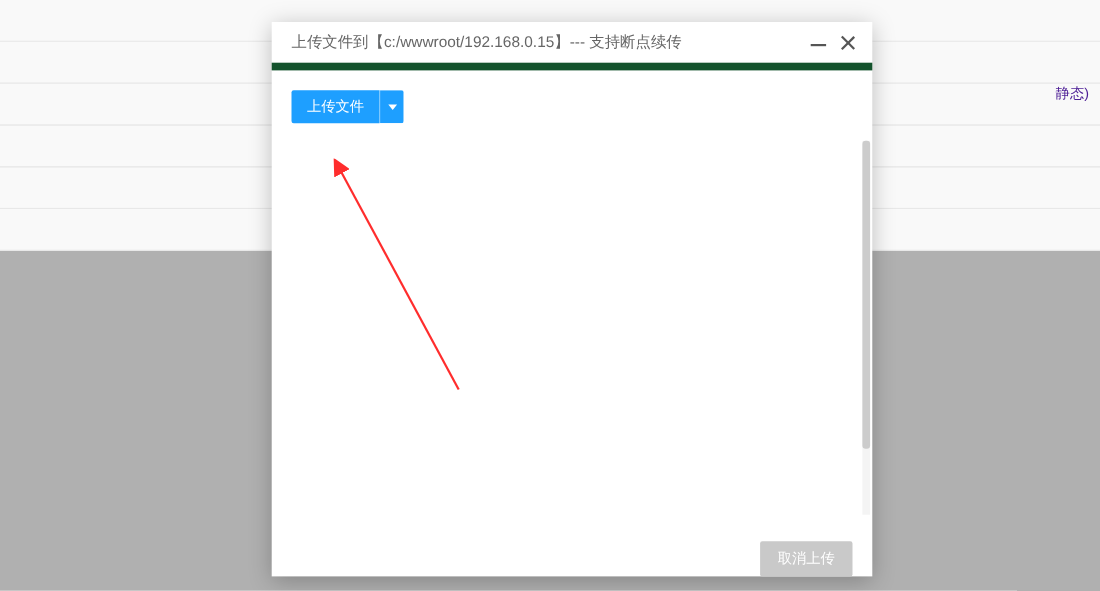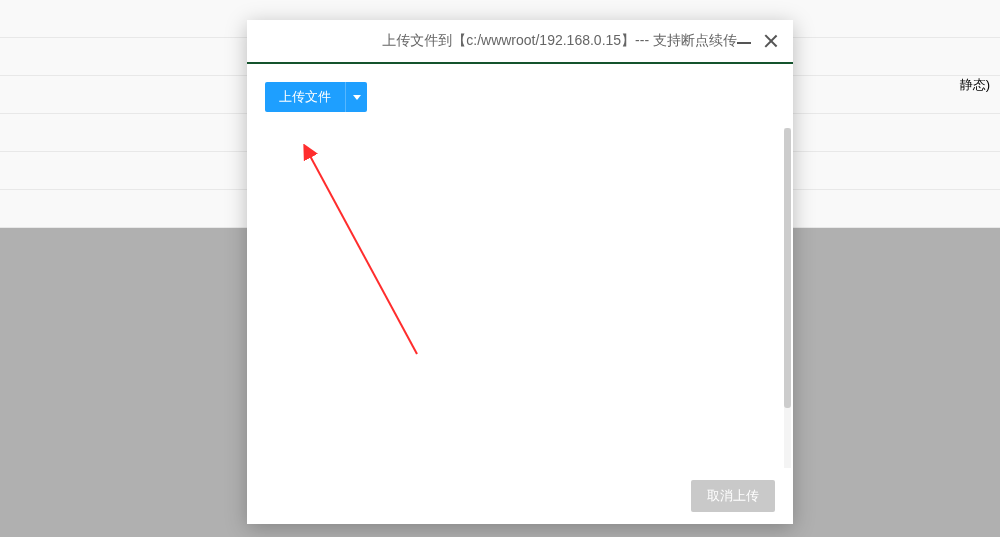--- a/index.html
+++ b/index.html
@@ -24,40 +24,39 @@
     .bg-row {
       height: 38px;
       border-bottom: 1px solid #e8e8e8;
       background: #f9f9f9;
     }
     .bg-text {
       position: absolute;
       top: 76px;
       right: 10px;
       font-size: 13px;
-      color: #000000;
+      color: #4c1d95;
     }
     .modal {
       position: absolute;
       top: 20px;
       left: 247px;
       width: 546px;
       height: 504px;
       background: #fff;
       box-shadow: 0 4px 20px rgba(0,0,0,0.25);
       display: flex;
       flex-direction: column;
     }
     .modal-header {
       height: 44px;
       display: flex;
       align-items: center;
       padding: 0 14px 0 18px;
-      border-bottom: 2px solid #14532d;
-      text-align: right;
+      border-bottom: 7px solid #14532d;
     }
     .modal-title {
       font-size: 14px;
       color: #666;
       flex: 1;
     }
     .header-icons {
       display: flex;
       gap: 12px;
       align-items: center;
@@ -157,21 +156,21 @@
     .scrollbar-thumb {
       width: 7px;
       height: 280px;
       background: #ccc;
       border-radius: 3px;
     }
     .modal-footer {
       height: 56px;
       display: flex;
       justify-content: flex-end;
-      align-items: center;
+      align-items: flex-end;
       padding: 0 18px;
       gap: 8px;
     }
     .btn {
       height: 32px;
       padding: 0 16px;
       border: none;
       font-size: 13px;
       color: #fff;
       cursor: pointer;

